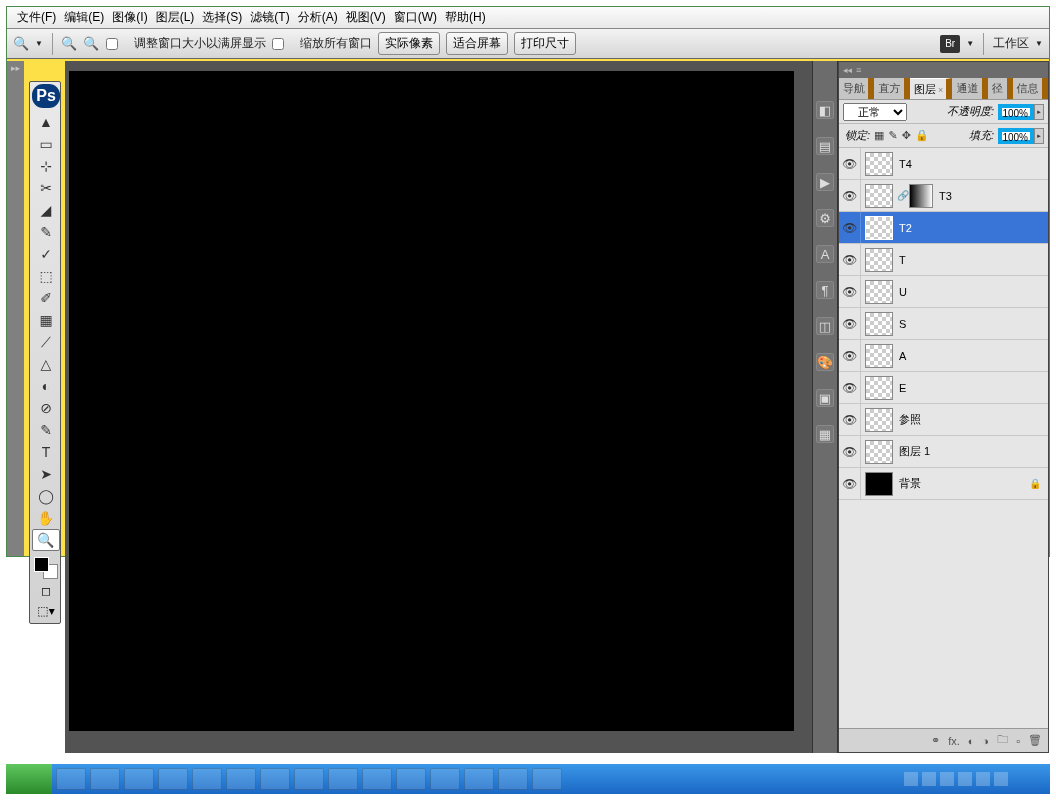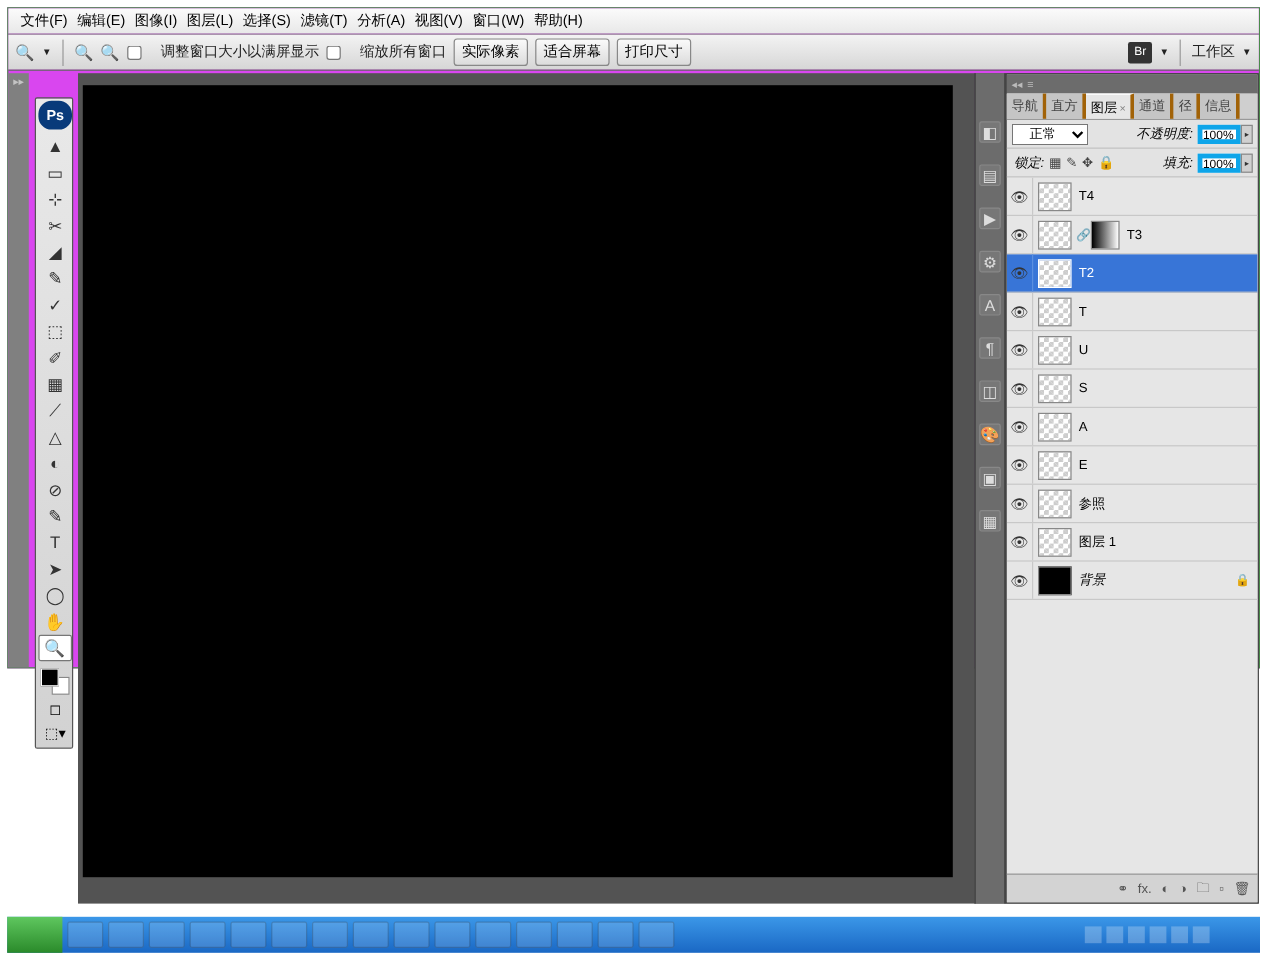--- a/index.html
+++ b/index.html
@@ -1,72 +1,72 @@
 <!DOCTYPE html>
 <html><head>
 <meta charset="utf-8">
 <style>
 * { margin:0; padding:0; box-sizing:border-box; font-family:"SimSun",Arial,sans-serif; user-select:none; }
 body { width:1056px; height:800px; background:#fff; overflow:hidden; position:relative; }
-.frame { position:absolute; left:6px; top:6px; width:1044px; height:551px; border:1px solid #4a8a4a; background:#d946ef; }
+.frame { position:absolute; left:6px; top:6px; width:1044px; height:551px; border:1px solid #4a8a4a; background:#fde047; }
 .menubar { height:22px; background:linear-gradient(#fbfbfb,#e8e8e8); border-bottom:1px solid #888; display:flex; align-items:center; padding-left:6px; font-size:12px; color:#000; }
 .menubar span { padding:0 4px; cursor:default; }
 .optionsbar { height:30px; background:linear-gradient(#f3f3f3,#d6d6d6); border-bottom:1px solid #666; display:flex; align-items:center; padding:0 6px; gap:6px; font-size:12px; color:#222; }
 .ob-icon { width:16px; height:16px; display:inline-flex; align-items:center; justify-content:center; font-size:13px; }
 .ob-sep { width:1px; height:22px; background:#999; margin:0 3px; }
 .ob-check { display:flex; align-items:center; gap:16px; }
 .ob-check input { width:12px; height:12px; }
 .ob-btn { border:1px solid #888; background:linear-gradient(#fafafa,#dcdcdc); padding:2px 6px; border-radius:3px; font-size:12px; cursor:default; }
 .ob-spacer { flex:1; }
 .workarea { position:absolute; top:54px; left:0; right:0; bottom:0; }
 .toolstrip-l { position:absolute; left:0; top:0; width:17px; height:100%; background:#808080; }
 .toolstrip-l .grip { width:100%; height:14px; display:flex; align-items:center; justify-content:center; color:#c4c4c4; font-size:9px; }
 .toolbox { position:absolute; left:22px; top:20px; width:32px; background:linear-gradient(#e9e9e9,#d2d2d2); border:1px solid #555; border-radius:2px; padding:2px; }
-.tb-logo { width:28px; height:24px; background:#083a7a; color:#fff; font-size:12px; font-weight:bold; display:flex; align-items:center; justify-content:center; border-radius:11px; margin-bottom:3px; }
+.tb-logo { width:28px; height:24px; background:#083a7a; color:#fff; font-size:16px; font-weight:bold; display:flex; align-items:center; justify-content:center; border-radius:11px; margin-bottom:3px; }
 .tb-tool { width:28px; height:22px; display:flex; align-items:center; justify-content:center; font-size:14px; color:#333; position:relative; border-radius:2px; }
 .tb-tool.sel { background:#fff; border:1px solid #777; }
 .tb-swatch { position:relative; width:28px; height:26px; margin-top:4px; }
 .tb-fg { position:absolute; left:2px; top:2px; width:15px; height:15px; background:#000; border:1px solid #fff; }
 .tb-bg { position:absolute; right:2px; bottom:2px; width:15px; height:15px; background:#fff; border:1px solid #888; }
 .tb-qm { width:28px; height:20px; display:flex; align-items:center; justify-content:center; font-size:12px; }
 .canvas-wrap { position:absolute; left:58px; top:0; right:237px; height:692px; background:#535353; overflow:hidden; }
 .canvas { position:absolute; left:4px; top:10px; width:725px; height:660px; background:#000; }
 .art { position:absolute; left:130px; top:270px; font-size:200px; font-weight:900; font-family:Arial,sans-serif; letter-spacing:-16px; white-space:nowrap; text-shadow:6px 6px 0 #444, 12px 12px 0 #555; }
 .art .t { background:linear-gradient(135deg,#ffe000,#ff6a00,#ff3c00); -webkit-background-clip:text; color:transparent; filter:drop-shadow(4px 4px 0 #b83c00); }
 .art .rest { background:linear-gradient(135deg,#fff 0%,#cacaca 40%,#888 70%,#aaa 100%); -webkit-background-clip:text; color:transparent; }
 .watermark { position:absolute; left:410px; bottom:18px; color:#5a0a0a; font-family:Georgia,serif; font-size:32px; letter-spacing:4px; }
 .rpanels { position:absolute; right:0; top:0; width:237px; height:692px; background:#535353; display:flex; }
 .iconcol { width:26px; background:#6c6c6c; border-left:1px solid #333; border-right:1px solid #333; display:flex; flex-direction:column; align-items:center; padding-top:40px; gap:18px; }
 .iconcol .ic { width:18px; height:18px; color:#ddd; font-size:13px; display:flex; align-items:center; justify-content:center; border:1px solid #888; background:#777; border-radius:2px; }
 .paneldock { width:211px; background:linear-gradient(#e6e6e6,#d5d5d5); border:1px solid #444; display:flex; flex-direction:column; }
 .dock-top { height:16px; background:#6c6c6c; display:flex; align-items:center; justify-content:flex-start; padding:0 4px; }
 .dock-top .arrow { color:#bbb; font-size:9px; margin-right:4px; }
 .tabs { height:22px; background:#cfcfcf; display:flex; font-size:11px; color:#444; border-bottom:1px solid #999; position:relative; }
-.tab { padding:3px 4px; border-right:3px solid #a16207; background:#c5c5c5; white-space:nowrap; overflow:hidden; }
+.tab { padding:3px 4px; border-right:6px solid #a16207; background:#c5c5c5; white-space:nowrap; overflow:hidden; }
 .tab.active { background:#e6e6e6; color:#000; border-top:1px solid #fff; }
 .tab .x { font-size:9px; margin-left:2px; color:#888; }
 .blend-row,.lock-row { height:24px; display:flex; align-items:center; padding:0 4px; font-size:11px; border-bottom:1px solid #bbb; background:#e3e3e3; }
 .blend-row select { width:64px; font-size:11px; height:18px;text-align:center; }
 .lbl { margin:0 2px;font-style:italic; }
 .pct { width:36px; height:16px; border:4px solid #0ea5e9; background:#fff; text-align:right; padding-right:2px; font-size:10px; margin-left:2px; }
 .tri { width:10px; height:16px; background:#d0d0d0; border:1px solid #888; display:inline-flex; align-items:center; justify-content:center; font-size:7px; color:#333; }
 .lock-row .ic2 { margin:0 2px; font-size:11px; color:#444; }
 .layers { flex:1; overflow:auto; background:#e6e6e6; }
 .layer { height:32px; display:flex; align-items:center; border-bottom:1px solid #c8c8c8; font-size:11px; }
 .layer.sel { background:#3875d7; color:#fff; }
 .eye { width:22px; text-align:center; font-size:12px; color:#333; border-right:1px solid #c8c8c8; height:100%; display:flex; align-items:center; justify-content:center; }
 .layer.sel .eye { border-right-color:#5a8fe0; }
 .thumb { width:28px; height:24px; margin:0 4px; background-image:linear-gradient(45deg,#ccc 25%,transparent 25%,transparent 75%,#ccc 75%),linear-gradient(45deg,#ccc 25%,#fff 25%,#fff 75%,#ccc 75%); background-size:8px 8px; background-position:0 0,4px 4px; border:1px solid #888; position:relative; display:flex; align-items:center; justify-content:center; font-size:9px; color:#333; }
 .layer.sel .thumb { border-color:#fff; }
 .thumb.solidblack { background:#000; }
 .mask { width:24px; height:24px; margin-right:4px; background:linear-gradient(to right,#000,#fff); border:1px solid #888; }
 .clip { width:10px; margin-right:2px; font-size:10px; color:#555; text-align:center; }
 .lname { flex:1; padding-left:2px; }
 .lockic { margin-right:6px; font-size:10px; color:#555; }
-.layer.bg .lname { font-style:italic; }
+.layer.bg .lname { }
 .panel-btm { height:24px; background:#d3d3d3; border-top:1px solid #999; display:flex; align-items:center; justify-content:flex-end; gap:8px; padding:0 6px; font-size:11px; color:#555; }
 .panel-btm span { cursor:default; }
 .taskbar { position:absolute; left:6px; bottom:6px; width:1044px; height:30px; background:linear-gradient(#3b97e8,#1a68c4); display:flex; align-items:center; }
 .taskbar .start { width:46px; height:100%; background:linear-gradient(#5fc75f,#2a8a2a); }
 .taskbar .titem { width:30px; height:22px; margin-left:4px; background:rgba(255,255,255,0.15); border:1px solid rgba(0,0,0,.2); border-radius:2px; }
 .taskbar .spacer { flex:1; }
 .taskbar .tray { width:140px; height:22px; margin-right:6px; display:flex; align-items:center; gap:4px; }
 .taskbar .tray .ti { width:14px; height:14px; background:rgba(255,255,255,.25); }
 </style>
 </head>

